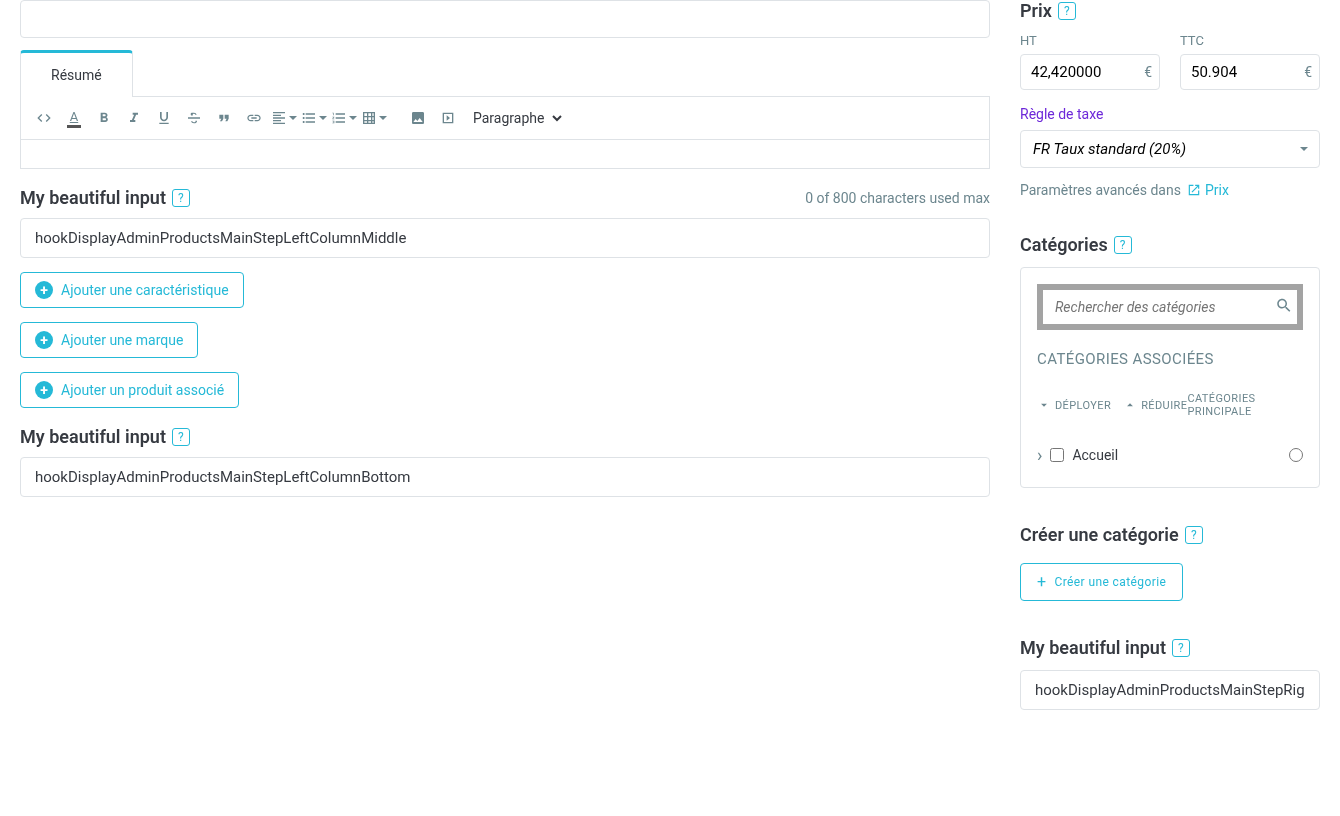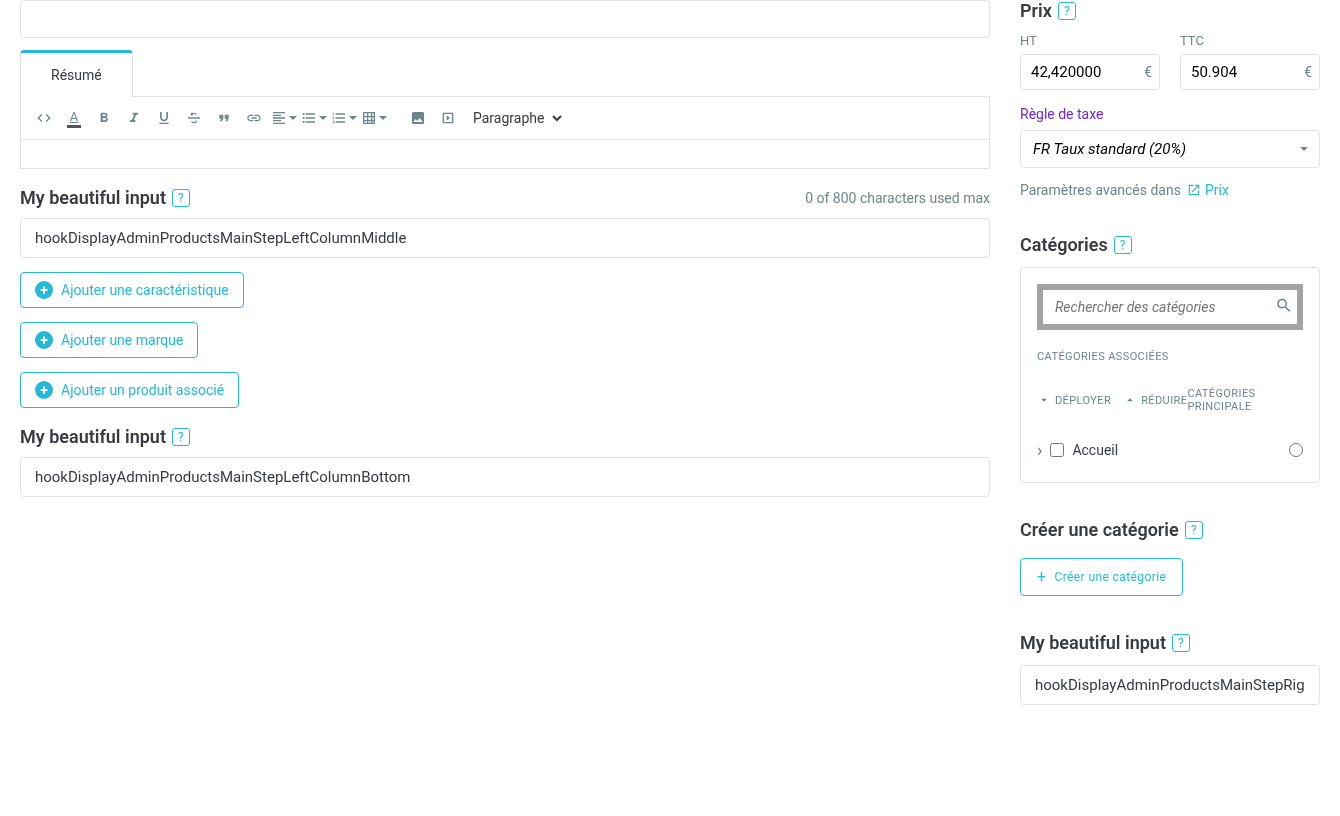--- a/index.html
+++ b/index.html
@@ -49,21 +49,21 @@
 .adv-link-row { margin-top: 14px; font-size: 14px; color: #6c868e; display: flex; align-items: center; gap: 6px; }
 .adv-link { color: #25b9d7; display: inline-flex; align-items: center; gap: 4px; cursor: pointer; }
 .adv-link svg { width: 14px; height: 14px; fill: #25b9d7; }
 
 .cat-box { border: 1px solid #dee2e6; border-radius: 4px; padding: 16px; margin-top: 4px; }
 .search-wrap { position: relative; }
 .search-wrap input { width: 100%; border: 6px solid #a3a3a3; border-radius: 0; padding: 9px 36px 9px 12px; font-size: 14px; font-style: italic; }
 .search-wrap .search-icon { position: absolute; right: 10px; top: 50%; transform: translateY(-50%); color: #6c868e; }
 .search-wrap .search-icon svg { width: 18px; height: 18px; fill: #6c868e; }
 
-.assoc-label { font-size: 11px; letter-spacing: 0.4px; color: #6c868e; margin-top: 20px; }
+.assoc-label { font-size: 15px; letter-spacing: 0.4px; color: #6c868e; margin-top: 20px; }
 .expand-row { display: flex; align-items: center; justify-content: space-between; margin-top: 24px; font-size: 11px; color: #6c868e; letter-spacing: 0.4px; }
 .expand-controls { display: flex; gap: 12px; }
 .expand-btn { display: flex; align-items: center; gap: 4px; cursor: pointer; }
 
 .cat-item { display: flex; align-items: center; justify-content: space-between; margin-top: 26px; padding-bottom: 6px; }
 .cat-left { display: flex; align-items: center; gap: 8px; color: #363a41; }
 .cat-left .chev { color: #6c868e; font-size: 18px; }
 .cat-checkbox { width: 14px; height: 14px; }
 .cat-radio { width: 14px; height: 14px; }
 

